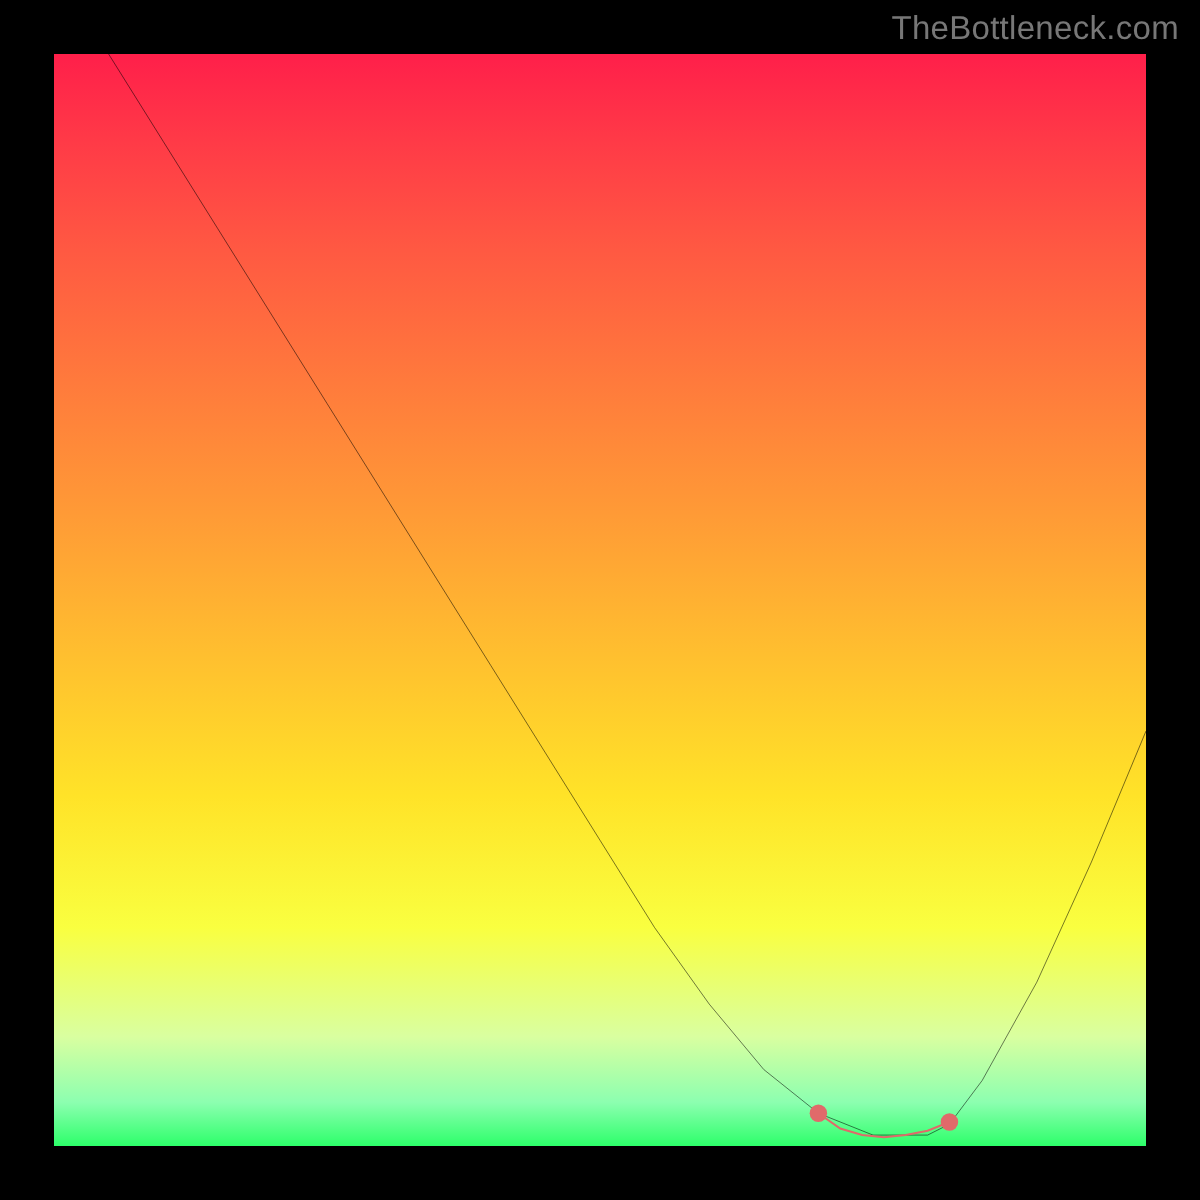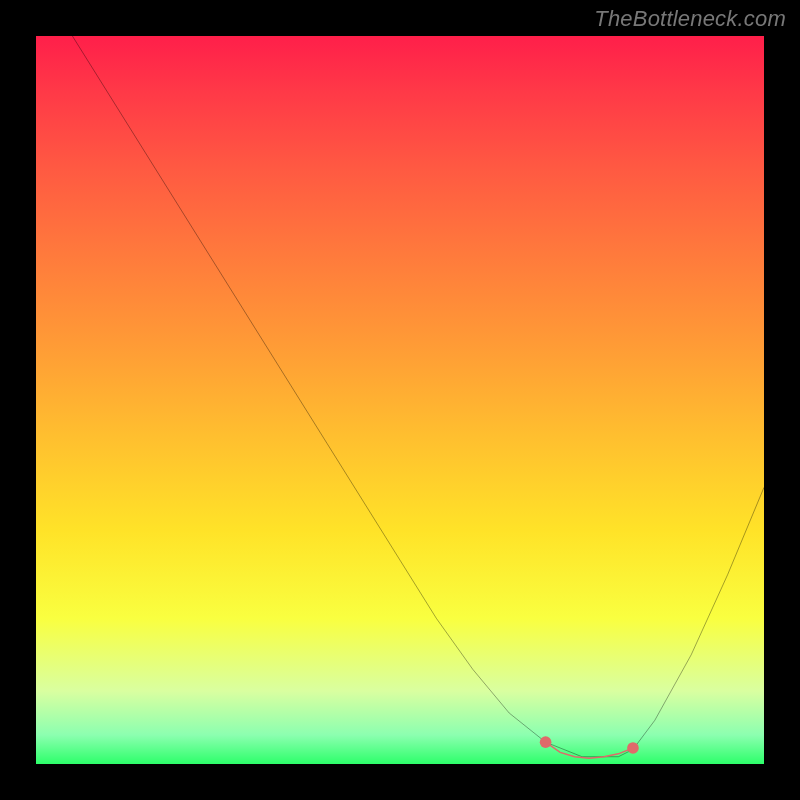--- a/index.html
+++ b/index.html
@@ -9,21 +9,20 @@
     height: 800px;
     background: #000;
     font-family: Arial, Helvetica, sans-serif;
     overflow: hidden;
   }
   .frame {
     position: relative;
     width: 800px;
     height: 800px;
     background: #000;
-    font-style: italic;
   }
   .watermark {
     position: absolute;
     top: 6px;
     right: 14px;
     color: #777;
     font-size: 22px;
     font-weight: 500;
     letter-spacing: 0.2px;
     z-index: 5;

